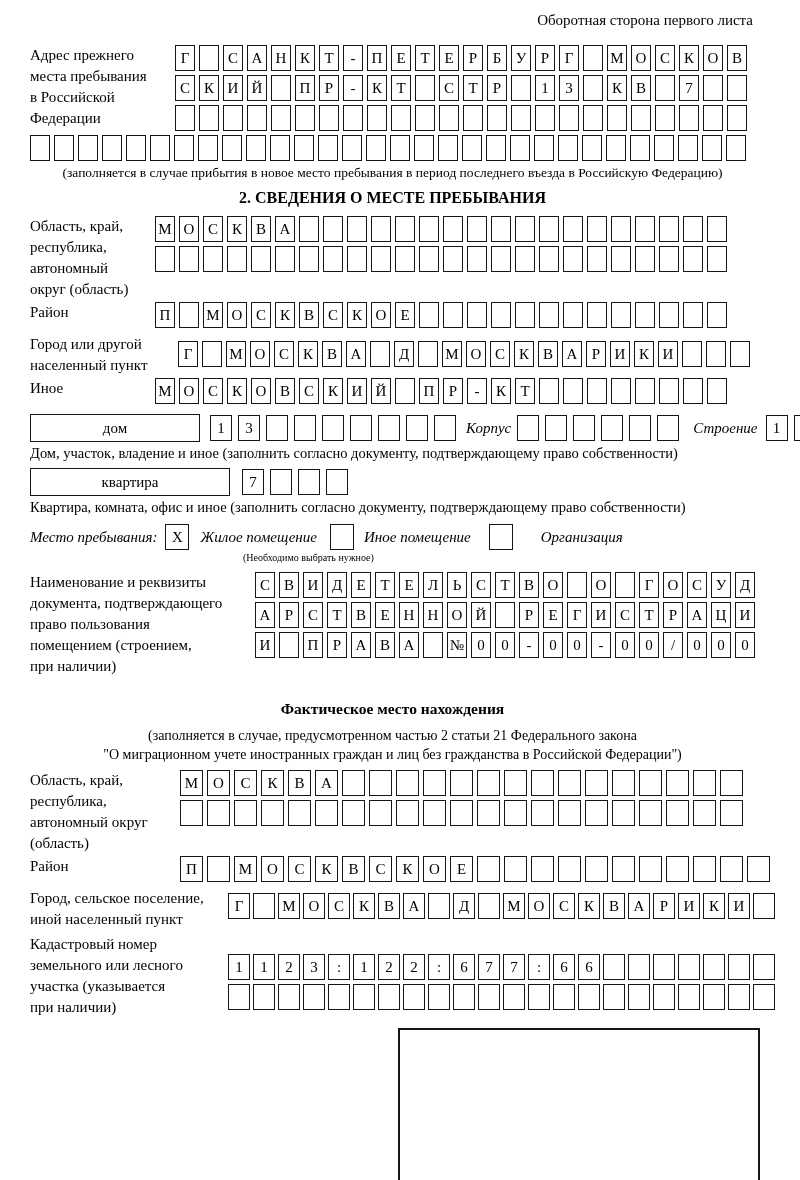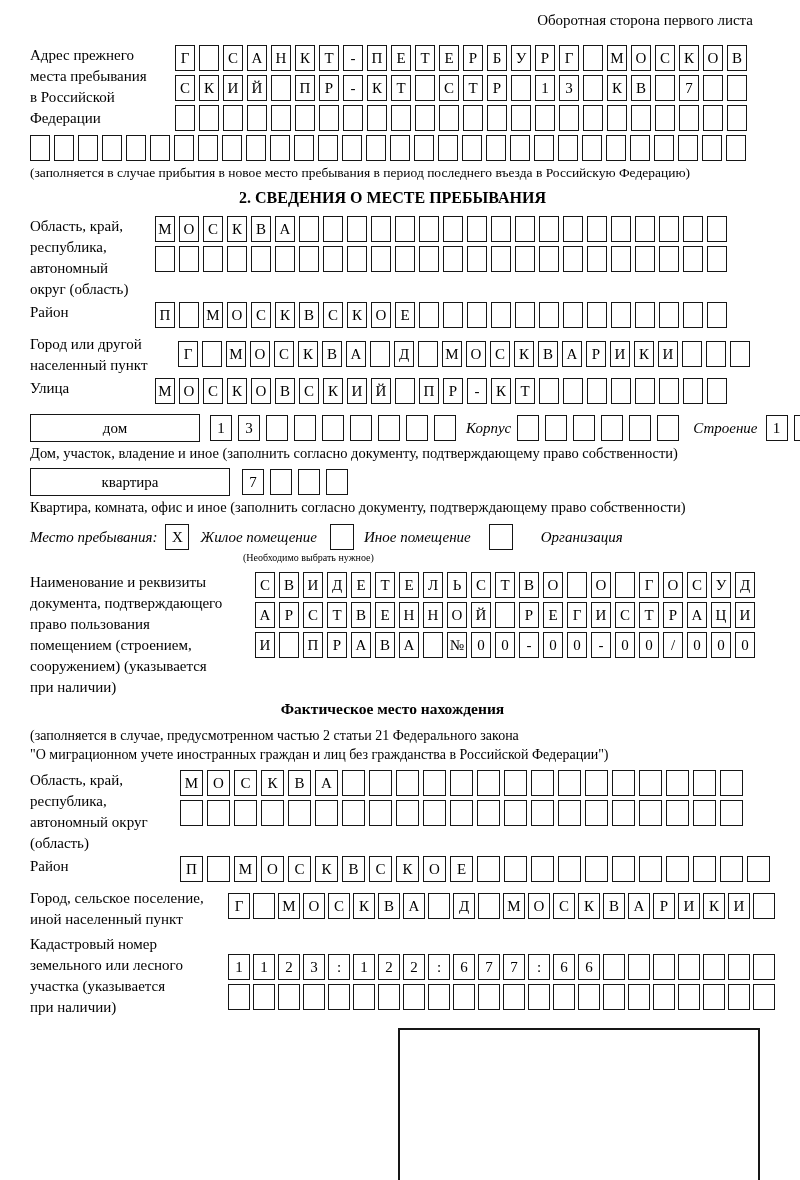--- a/index.html
+++ b/index.html
@@ -20,21 +20,21 @@
   .cbox{
     display:inline-flex;align-items:center;justify-content:center;flex:none;
     width:20px;height:26px;box-sizing:border-box;
     border:1.8px solid #161616;margin-right:4px;
     font-size:15px;line-height:1;
   }
   .wide .cbox{width:23px;margin-right:4px;}
   .mid  .cbox{width:22px;margin-right:3px;}
   .sparse .cbox{width:22px;margin-right:6px;}
   .note{font-size:13.5px;}
-  .center{font-family:Liberation Serif, serif;}
+  .center{text-align:center;font-family:Liberation Serif, serif;}
   .title{font-weight:bold;font-size:16px;text-align:center;}
   .labelbox{
     display:flex;align-items:center;justify-content:center;flex:none;
     border:1.8px solid #161616;height:28px;box-sizing:border-box;font-size:15px;
   }
   .checkbox{
     display:inline-flex;align-items:center;justify-content:center;flex:none;
     width:24px;height:26px;border:1.8px solid #161616;box-sizing:border-box;
     font-size:15px;
   }
@@ -295,21 +295,21 @@
         <span class="cbox">И</span>
         <span class="cbox">К</span>
         <span class="cbox">И</span>
         <span class="cbox"></span>
         <span class="cbox"></span>
         <span class="cbox"></span>
       </div>
   </div>
 
   <div class="field" style="margin-top:2px;">
-    <div class="flabel w125">Улица</div>
+    <div class="flabel w125">Иное</div>
     <div class="boxrow">
         <span class="cbox">М</span>
         <span class="cbox">О</span>
         <span class="cbox">С</span>
         <span class="cbox">К</span>
         <span class="cbox">О</span>
         <span class="cbox">В</span>
         <span class="cbox">С</span>
         <span class="cbox">К</span>
         <span class="cbox">И</span>
@@ -386,21 +386,20 @@
     <div class="opt-label" style="margin-left:28px;">Организация</div>
   </div>
   <div class="note" style="font-size:10px;margin:2px 0 0 213px;">(Необходимо выбрать нужное)</div>
 
   <div class="field" style="margin-top:9px;min-height:126px;">
     <div class="flabel w225">
         <div>Наименование и реквизиты</div>
         <div>документа, подтверждающего</div>
         <div>право пользования</div>
         <div>помещением (строением,</div>
-        <div>сооружением) (указывается</div>
         <div>при наличии)</div>
       </div>
     <div class="rows">
       <div class="boxrow">
           <span class="cbox">С</span>
           <span class="cbox">В</span>
           <span class="cbox">И</span>
           <span class="cbox">Д</span>
           <span class="cbox">Е</span>
           <span class="cbox">Т</span>

